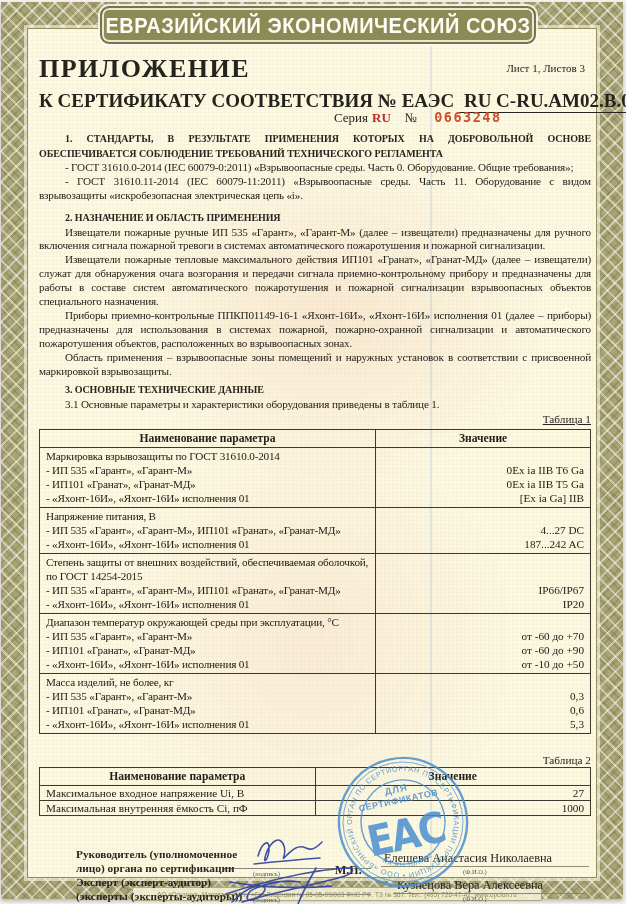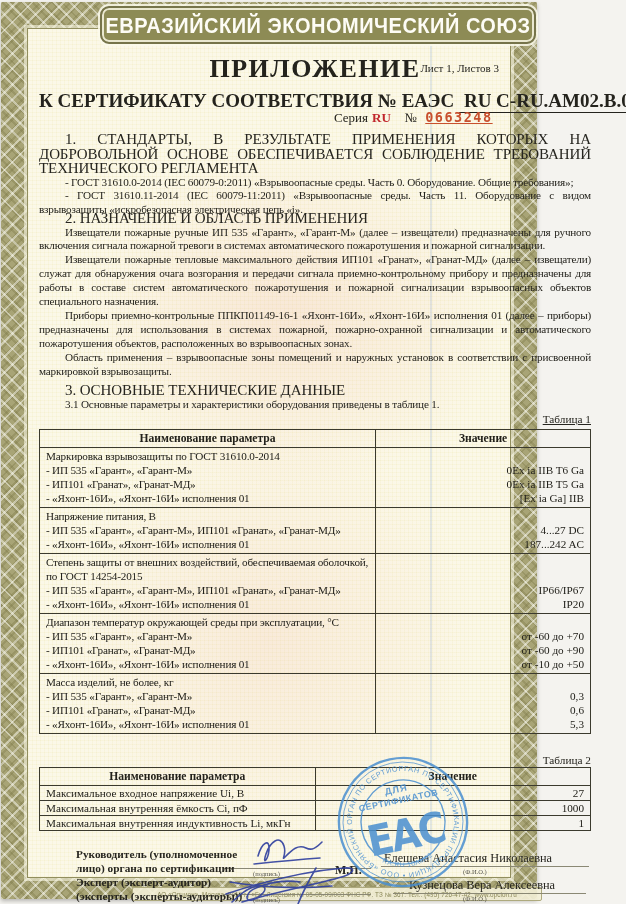--- a/index.html
+++ b/index.html
@@ -1,20 +1,20 @@
 <!DOCTYPE html>
 <html style="--accent-red: #c1272d; --serial-red: #c8502e; --banner-olive: #8d8b55; --border-olive: #a8a476; --stamp-blue: #4a8fd0; --ink-blue: #2f3f9e;"><head>
 <meta charset="utf-8">
 <style>
   html,body{margin:0;padding:0;}
   body{width:626px;height:904px;background:#f4f3ef;position:relative;overflow:hidden;
        font-family:"Liberation Serif",serif;-webkit-font-smoothing:antialiased;}
 
   
-  .page{position:absolute;left:1px;top:2px;width:536px;height:897px;
+  .page{position:absolute;left:1px;top:2px;width:622px;height:897px;
     background:
       repeating-linear-gradient(45deg, rgba(255,255,248,0.45) 0 2px, rgba(255,255,248,0) 2px 11px),
       repeating-linear-gradient(-45deg, rgba(255,255,248,0.45) 0 2px, rgba(255,255,248,0) 2px 11px),
       repeating-linear-gradient(45deg, rgba(116,112,62,0.28) 4px 6px, rgba(116,112,62,0) 6px 11px),
       repeating-linear-gradient(-45deg, rgba(116,112,62,0.28) 4px 6px, rgba(116,112,62,0) 6px 11px),
       var(--border-olive,#a8a476);
     box-shadow:0 2px 4px rgba(0,0,0,0.25);}
   .inner{position:absolute;left:26px;right:26px;top:26px;bottom:21px;
     border:1px solid #918e5e;
     box-shadow:0 0 0 3px rgba(250,248,228,0.6);
@@ -29,34 +29,34 @@
   
   .banner{position:absolute;left:99px;top:4px;width:432px;height:34px;z-index:5;
     background:var(--banner-olive,#8d8b55);
     border:2px solid #76744a;border-radius:9px;
     box-shadow:0 0 0 2px rgba(252,250,235,0.85), inset 0 0 0 2px rgba(250,248,230,0.85);
     display:flex;align-items:center;justify-content:center;}
   .banner span{color:#fdfcf5;font-family:"Liberation Sans",sans-serif;font-weight:bold;
     font-size:20px;letter-spacing:0.5px;transform:scaleY(1.08);white-space:nowrap;}
 
   
-  .doc-title{position:absolute;left:38px;width:552px;top:52px;text-align:center;
+  .doc-title{position:absolute;left:38px;width:552px;top:52px;
     font-size:26px;font-weight:bold;letter-spacing:1.5px;color:#24231d;}
   .sheet-info{position:absolute;right:38px;top:60px;font-size:11px;color:#24231d;}
   .cert-line{position:absolute;left:38px;width:552px;top:88px;text-align:center;
     font-size:19px;font-weight:bold;color:#24231d;white-space:nowrap;}
   .cert-number{border-bottom:1.2px solid #24231d;padding:0 5px 1px;}
   .series-line{position:absolute;left:333px;top:107px;font-size:13px;color:#24231d;white-space:nowrap;}
   .series-value{color:var(--accent-red,#c1272d);font-weight:bold;margin:0 14px 0 4px;}
   .serial{font-family:"DejaVu Sans Mono",monospace;font-weight:bold;font-size:13.5px;
-    letter-spacing:1.5px;color:var(--serial-red,#c8502e);margin-left:8px;text-decoration:underline;}
+    letter-spacing:1.5px;color:var(--serial-red,#c8502e);margin-left:17px;}
 
   
   .blk{position:absolute;left:38px;width:552px;color:#26251f;}
-  .sec-h{margin:0;font-size:15px;font-weight:normal;line-height:14.5px;
+  .sec-h{margin:0;font-size:10px;font-weight:bold;line-height:14.5px;
     text-indent:26px;text-align:justify;letter-spacing:-0.1px;}
   .doc-p{margin:0;font-size:11.2px;line-height:13.9px;text-indent:26px;
     text-align:justify;letter-spacing:-0.2px;}
   #sec1{top:130px;} #sec2{top:209px;} #sec3{top:381px;}
   .tbl-caption{position:absolute;left:38px;width:552px;text-align:right;font-size:11.3px;color:#26251f;}
   #cap1{top:411px;text-decoration:underline;} #cap2{top:752px;}
   #s32{top:739px;}
 
   
   table{border-collapse:collapse;width:552px;color:#22211b;}
@@ -74,21 +74,21 @@
   
   .sig-role{position:absolute;font-size:11.3px;font-weight:bold;color:#26251f;line-height:13.5px;z-index:8;}
   #role1{left:75px;top:846px;} #role2{left:75px;top:874px;}
   .sig-line{position:absolute;border-top:1px solid #8a8874;z-index:7;}
   #sline1{left:222px;top:866px;width:148px;} #sline2{left:222px;top:892px;width:148px;}
   #fline1{left:380px;top:864px;width:208px;} #fline2{left:392px;top:891px;width:193px;}
   .sig-cap{position:absolute;font-size:6.5px;color:#55544a;z-index:8;}
   #pod1{left:252px;top:868px;} #pod2{left:252px;top:894px;}
   #fio1{left:462px;top:866px;} #fio2{left:462px;top:893px;}
   .sig-name{position:absolute;font-size:12.3px;color:#26251f;white-space:nowrap;z-index:8;}
-  #name1{left:383px;top:849px;} #name2{left:408px;top:876px;}
+  #name1{left:383px;top:849px;} #name2{left:396px;top:876px;}
   .mp{position:absolute;left:334px;top:861px;font-size:12px;font-weight:bold;color:#26251f;z-index:8;}
 
   
   .stamp{position:absolute;left:328px;top:750px;z-index:9;opacity:0.85;}
   .ink{position:absolute;left:195px;top:828px;z-index:10;}
 
   
   .footer-strip{position:absolute;left:131px;top:885px;width:408px;height:12px;z-index:6;
     background:rgba(243,240,215,0.9);border:1px solid #aeaa7e;border-radius:2px;
     display:flex;align-items:center;justify-content:center;}
@@ -236,24 +236,20 @@
           </tr>
         </thead>
         <tbody>
           <tr>
             <td class="param">Максимальное входное напряжение Ui, В</td>
             <td class="value">27</td>
           </tr>
           <tr>
             <td class="param">Максимальная внутренняя ёмкость Ci, пФ</td>
             <td class="value">1000</td>
-          </tr>
-          <tr>
-            <td class="param">Максимальная внутренняя индуктивность Li, мкГн</td>
-            <td class="value">1</td>
           </tr>
         </tbody>
     </table>
   </div>
 
   <div class="sig-role" id="role1">
     <div>Руководитель (уполномоченное</div>
     <div>лицо) органа по сертификации</div>
   </div>
   <div class="sig-line" id="sline1"></div>

